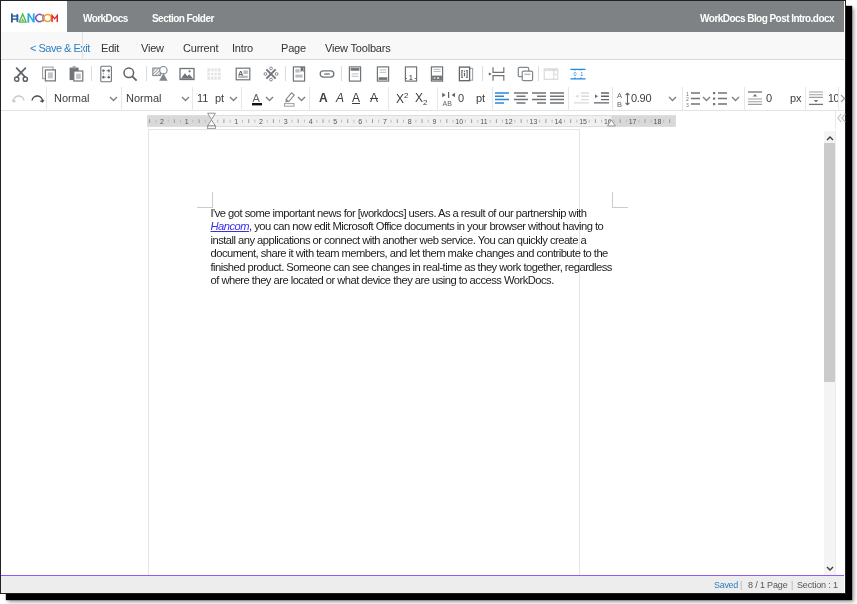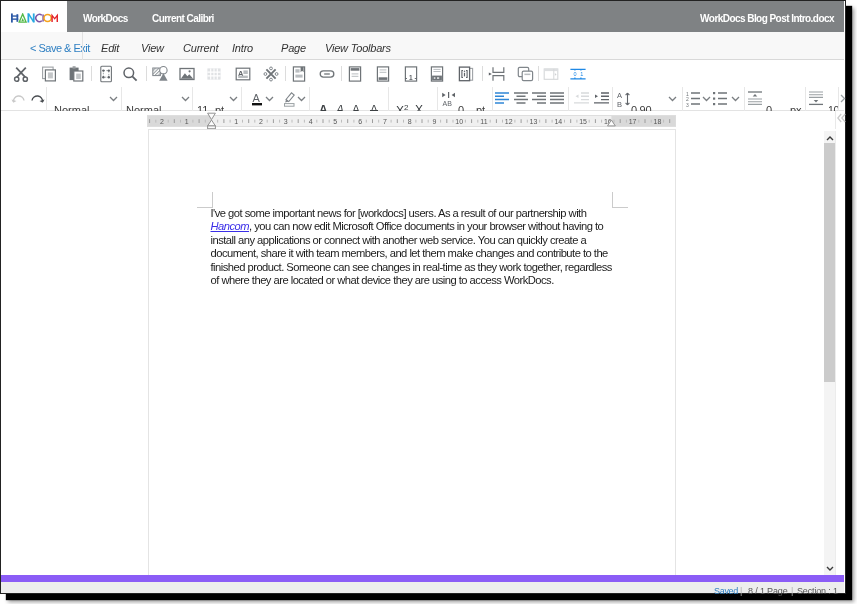--- a/index.html
+++ b/index.html
@@ -7,46 +7,46 @@
 *{box-sizing:border-box;}
 #win{position:absolute;left:0;top:0;width:846px;height:594px;background:#fff;
  border:1px solid #222;
  box-shadow:6px 6px 1px #000, 8px 8px 4px rgba(0,0,0,.4);}
 
 #topbar{position:absolute;left:0;top:0;width:843px;height:31px;background:#7f8284;}
 #logobox{position:absolute;left:0;top:0;width:66px;height:31px;background:#fff;}
 #topbar .t{position:absolute;top:11.5px;color:#fff;font-size:10px;font-weight:bold;letter-spacing:-0.55px;}
 
 #menubar{position:absolute;left:0;top:31px;width:843px;height:28px;background:#f8f8f8;border-bottom:1px solid #d9d9d9;}
-#menubar .m{position:absolute;top:10px;font-size:11px;letter-spacing:-0.2px;color:#333;font-style:italic;}
+#menubar .m{position:absolute;top:10px;font-size:11px;letter-spacing:-0.2px;color:#333;}
 #saveexit{position:absolute;left:13px;top:10px;font-size:11px;letter-spacing:-0.5px;color:#2e7fc2;margin-left:16px;}
 .vsep1{position:absolute;top:0;width:1px;height:28px;background:#e2e2e2;}
 
 #row1{position:absolute;left:0;top:59px;width:843px;height:27px;background:#fff;}
 #row2{position:absolute;left:0;top:86px;width:843px;height:24px;background:#fff;border-bottom:1px solid #e3e3e3;}
 .ic{position:absolute;top:5px;}
 .sep{position:absolute;top:6px;width:1px;height:15px;background:#dcdcdc;}
 #row2 .sep{top:0;height:24px;background:#e7e7e7;}
-#row2 .txt{position:absolute;top:5px;font-size:11px;color:#3c3c3c;margin-top:12px;}
+#row2 .txt{position:absolute;top:5px;font-size:11px;color:#3c3c3c;}
 .chev{position:absolute;top:9px;}
 
 #rulerzone{position:absolute;left:0;top:110px;width:843px;height:18px;background:#fff;}
 
 #viewport{position:absolute;left:0;top:128px;width:843px;height:447px;background:#fff;}
-#page{position:absolute;left:147px;top:0px;width:528px;height:447px;background:#fff;
+#page{position:absolute;left:147px;top:0px;width:432px;height:447px;background:#fff;
  border:1px solid #e4e4e4;border-bottom:none;padding-left:8px;}
 .cmark{position:absolute;background:#cbcbcb;}
 #doctext{position:absolute;left:61.5px;top:76.5px;width:420px;font-size:11.2px;line-height:13.56px;
  color:#1c1c1c;letter-spacing:-0.52px;white-space:nowrap;}
 #doctext a{color:#3a2ee8;text-decoration:underline;font-style:italic;}
 
 #sbar{position:absolute;left:823px;top:2px;width:12px;height:445px;background:#f4f4f4;border-right:1px solid #ececec;}
 #sthumb{position:absolute;left:0px;top:12px;width:11px;height:239px;background:#cbcbcb;}
 
-#statusbar{position:absolute;left:0;top:574px;width:843px;height:18px;background:#ededed;border-top:7px solid #8b5cf6;font-size:9px;letter-spacing:-0.15px;color:#555;}
+#statusbar{position:absolute;left:0;top:574px;width:843px;height:18px;background:#ededed;border-top:1px solid #8b5cf6;font-size:9px;letter-spacing:-0.15px;color:#555;}
 #statusbar span{position:absolute;top:4px;}
 </style>
 </head>
 <body>
 <div id="win">
 
   <div id="topbar">
     <div id="logobox">
       <svg width="48" height="10" viewBox="0 0 51 11" preserveAspectRatio="none" style="position:absolute;left:10px;top:12px">
         <g>
@@ -60,21 +60,21 @@
         <rect x="23.2" y="0.5" width="1.9" height="10" fill="#29a9e1"></rect>
         <path d="M17.5,0.5 L19.4,0.5 L25.1,10 L23.2,10 Z" fill="#29a9e1"></path>
         <path d="M32.8,2.5 A3.9,3.9 0 1 0 32.8,8.5" fill="none" stroke="#7d55a5" stroke-width="1.6"></path>
         <rect x="33.3" y="1.6" width="1.6" height="7.8" fill="#7d55a5"></rect>
         <circle cx="38.9" cy="5.5" r="3.9" fill="none" stroke="#f5a21d" stroke-width="1.7"></circle>
         <path d="M42.9,10 V0.5 L46.4,5.2 L49.9,0.5 V10 H48.4 V4.6 L46.4,7.4 L44.4,4.6 V10 Z" fill="#e31e26"></path>
         </g>
       </svg>
     </div>
     <div class="t" style="left:82px">WorkDocs</div>
-    <div class="t" style="left:151px">Current Calibri</div>
+    <div class="t" style="left:151px">Section Folder</div>
     <div class="t" style="right:10px">WorkDocs Blog Post Intro.docx</div>
   </div>
 
   <div id="menubar">
     <div id="saveexit">&lt; Save &amp; Exit</div>
     <div class="vsep1" style="left:81px"></div>
     <div class="m" style="left:100px">Edit</div>
     <div class="m" style="left:140px">View</div>
     <div class="m" style="left:182px">Current</div>
     <div class="m" style="left:231px">Intro</div>

